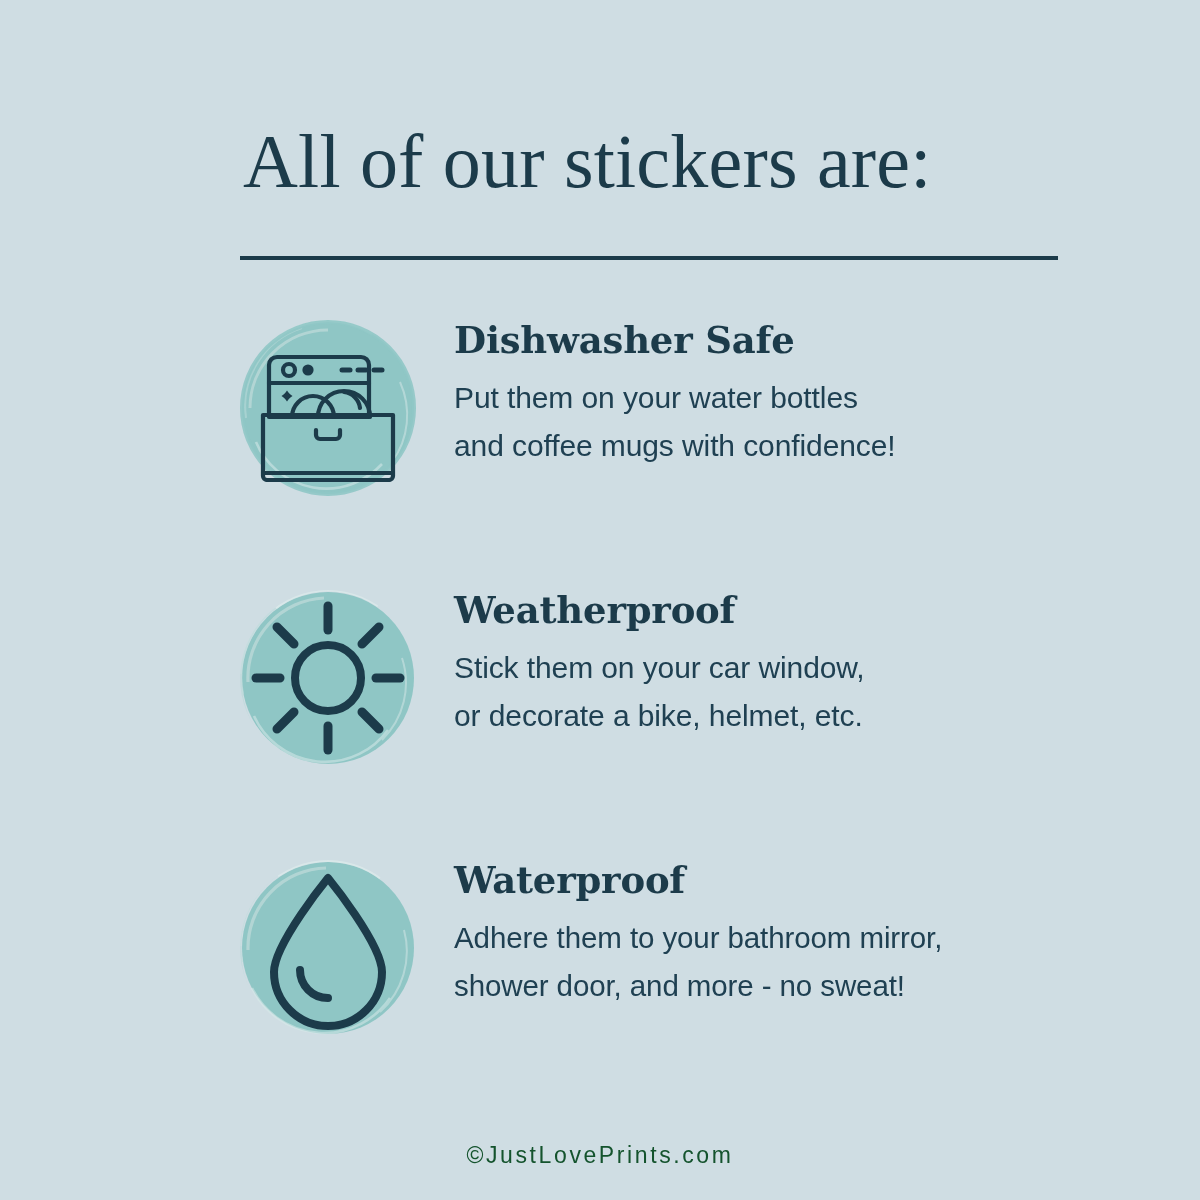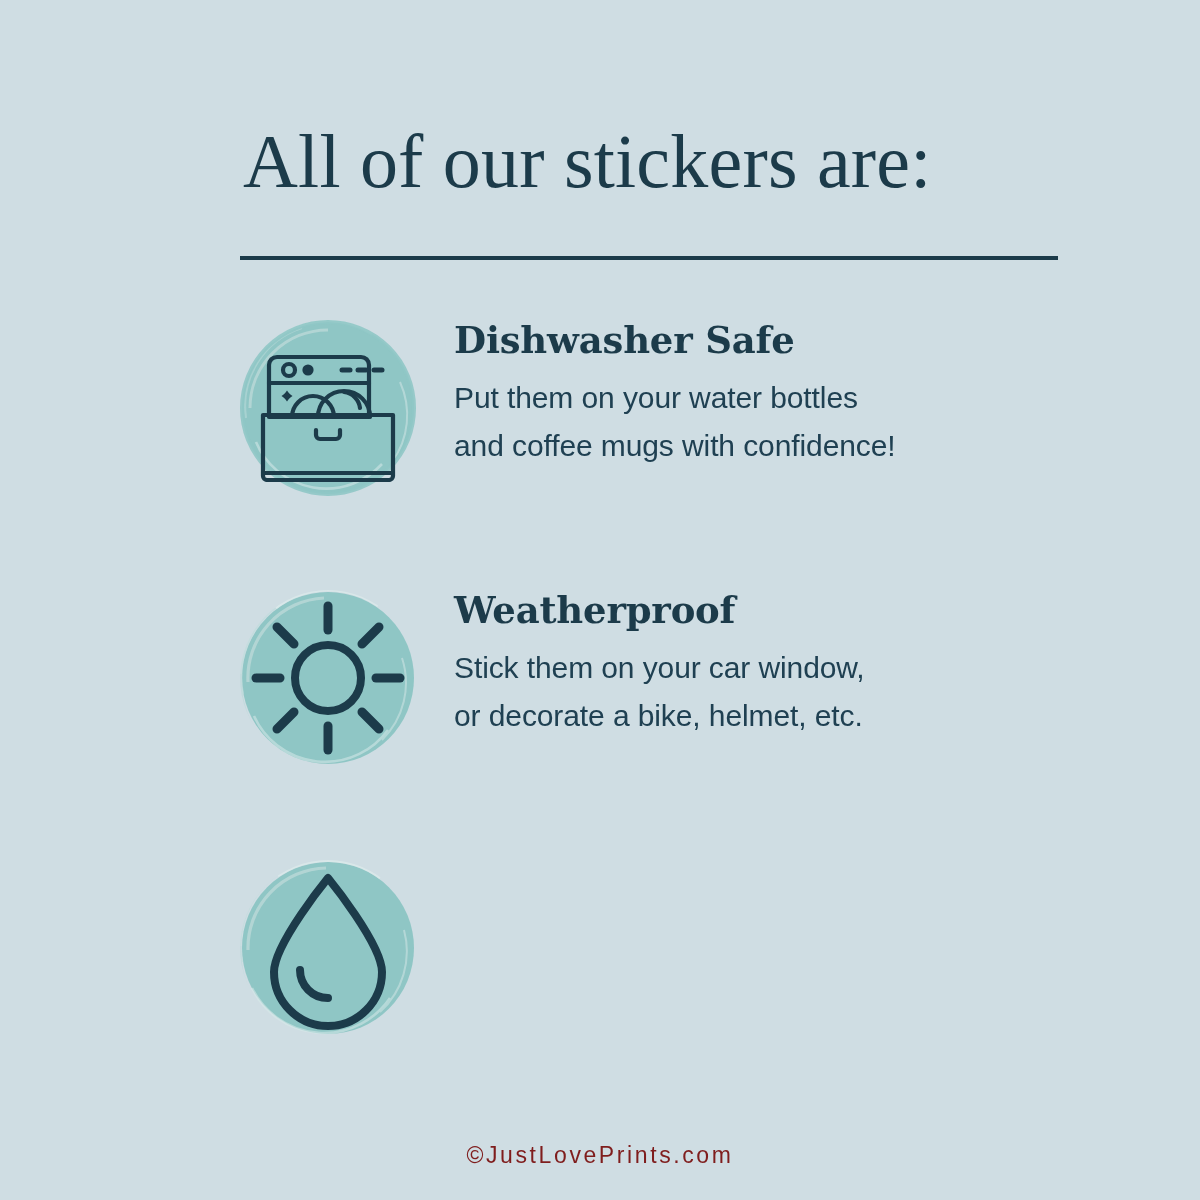--- a/index.html
+++ b/index.html
@@ -98,21 +98,21 @@
   
   .footer {
     position: absolute;
     left: 0;
     top: 1142px;
     width: 1200px;
     text-align: center;
     font-family: "Liberation Sans", sans-serif;
     font-size: 23px;
     letter-spacing: 2.6px;
-    color: #7f1d1d;
+    color: #14532d;
   }
 </style>
 </head>
 <body>
 
 <div class="page">
 
   <div class="title">All of our stickers are:</div>
 
   <div class="divider"></div>
@@ -228,17 +228,22 @@
           <path d="M172 78 A82 82 0 0 1 148 160" fill="none" stroke="#d2e6e5" stroke-width="2"></path>
           <path d="M46 24 A88 88 0 0 1 148 26" fill="none" stroke="#e2f0ef" stroke-width="2.4"></path>
           <path d="M8 94 A88 88 0 0 0 48 174" fill="none" stroke="#b6d8d7" stroke-width="3"></path>
         </g>
         <g stroke="#1c3b4a" stroke-width="8" stroke-linecap="round" stroke-linejoin="round" fill="none">
           <path d="M96 26 C96 26 42 92 42 120 a54 54 0 0 0 108 0 C150 92 96 26 96 26 z"></path>
           <path d="M68 118 a28 28 0 0 0 28 28"></path>
         </g>
       </svg>
     </div>
+    <div class="feature-text">
+      <div class="feature-title">Waterproof</div>
+      <div class="feature-desc">Adhere them to your bathroom mirror,
+shower door, and more - no sweat!</div>
+    </div>
   </div>
 
   <div class="footer">©JustLovePrints.com</div>
 
 </div>
 
 </body></html>

